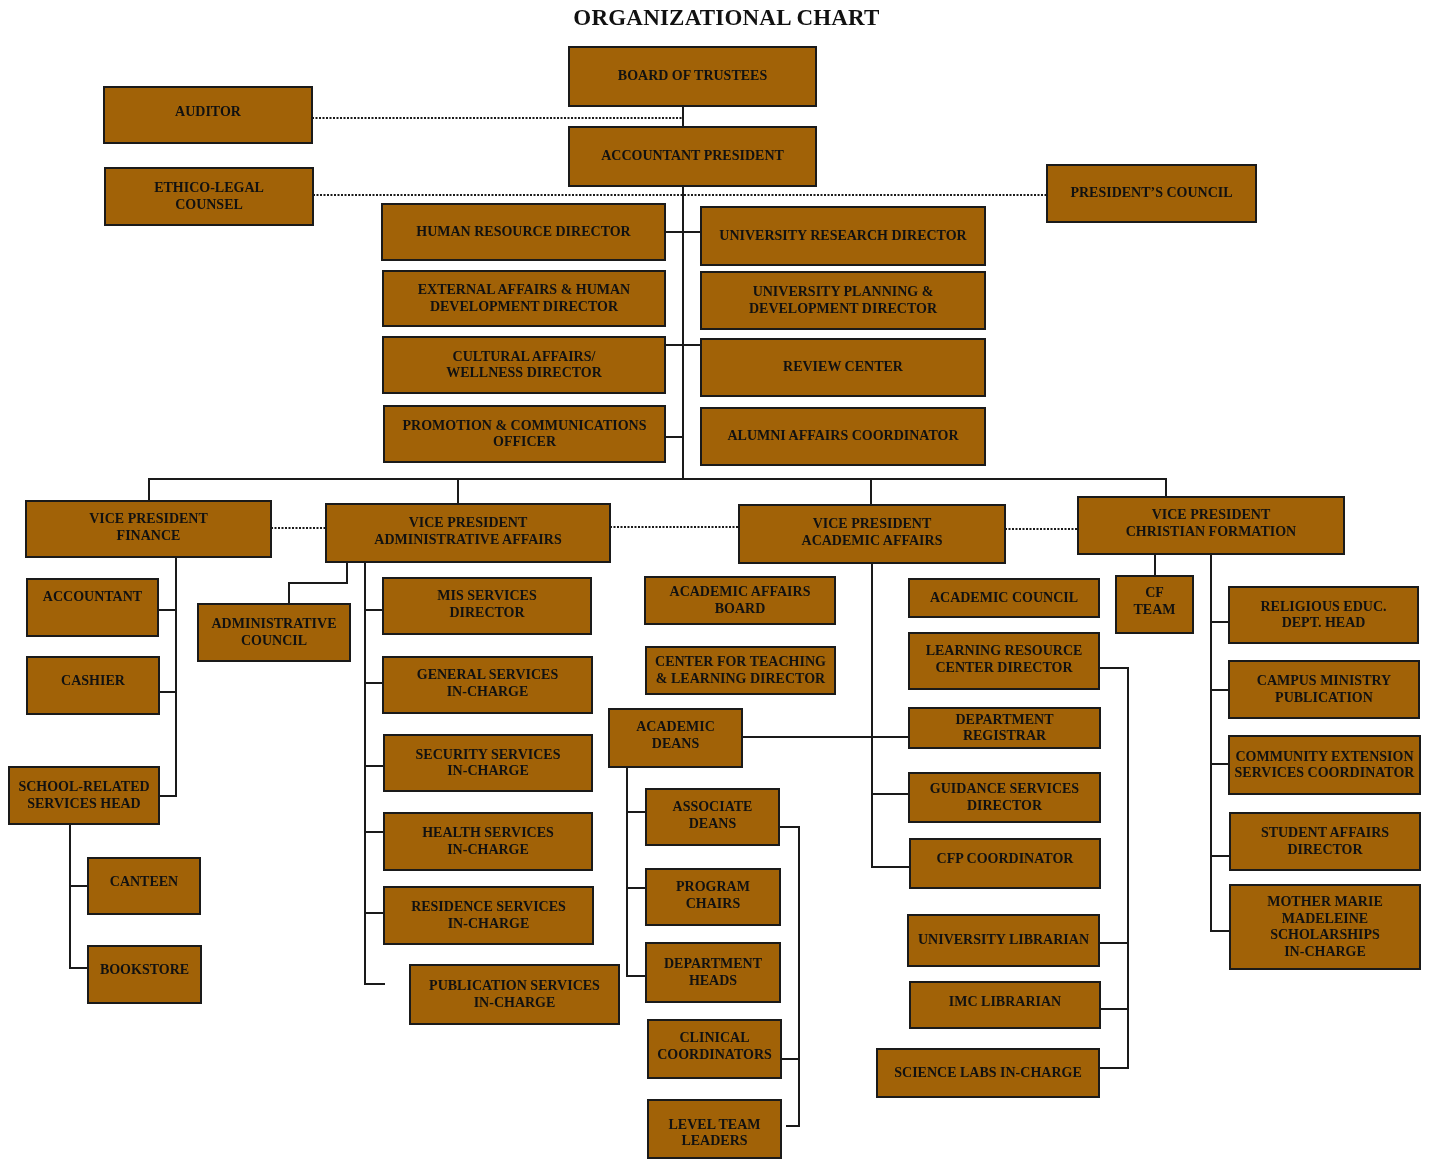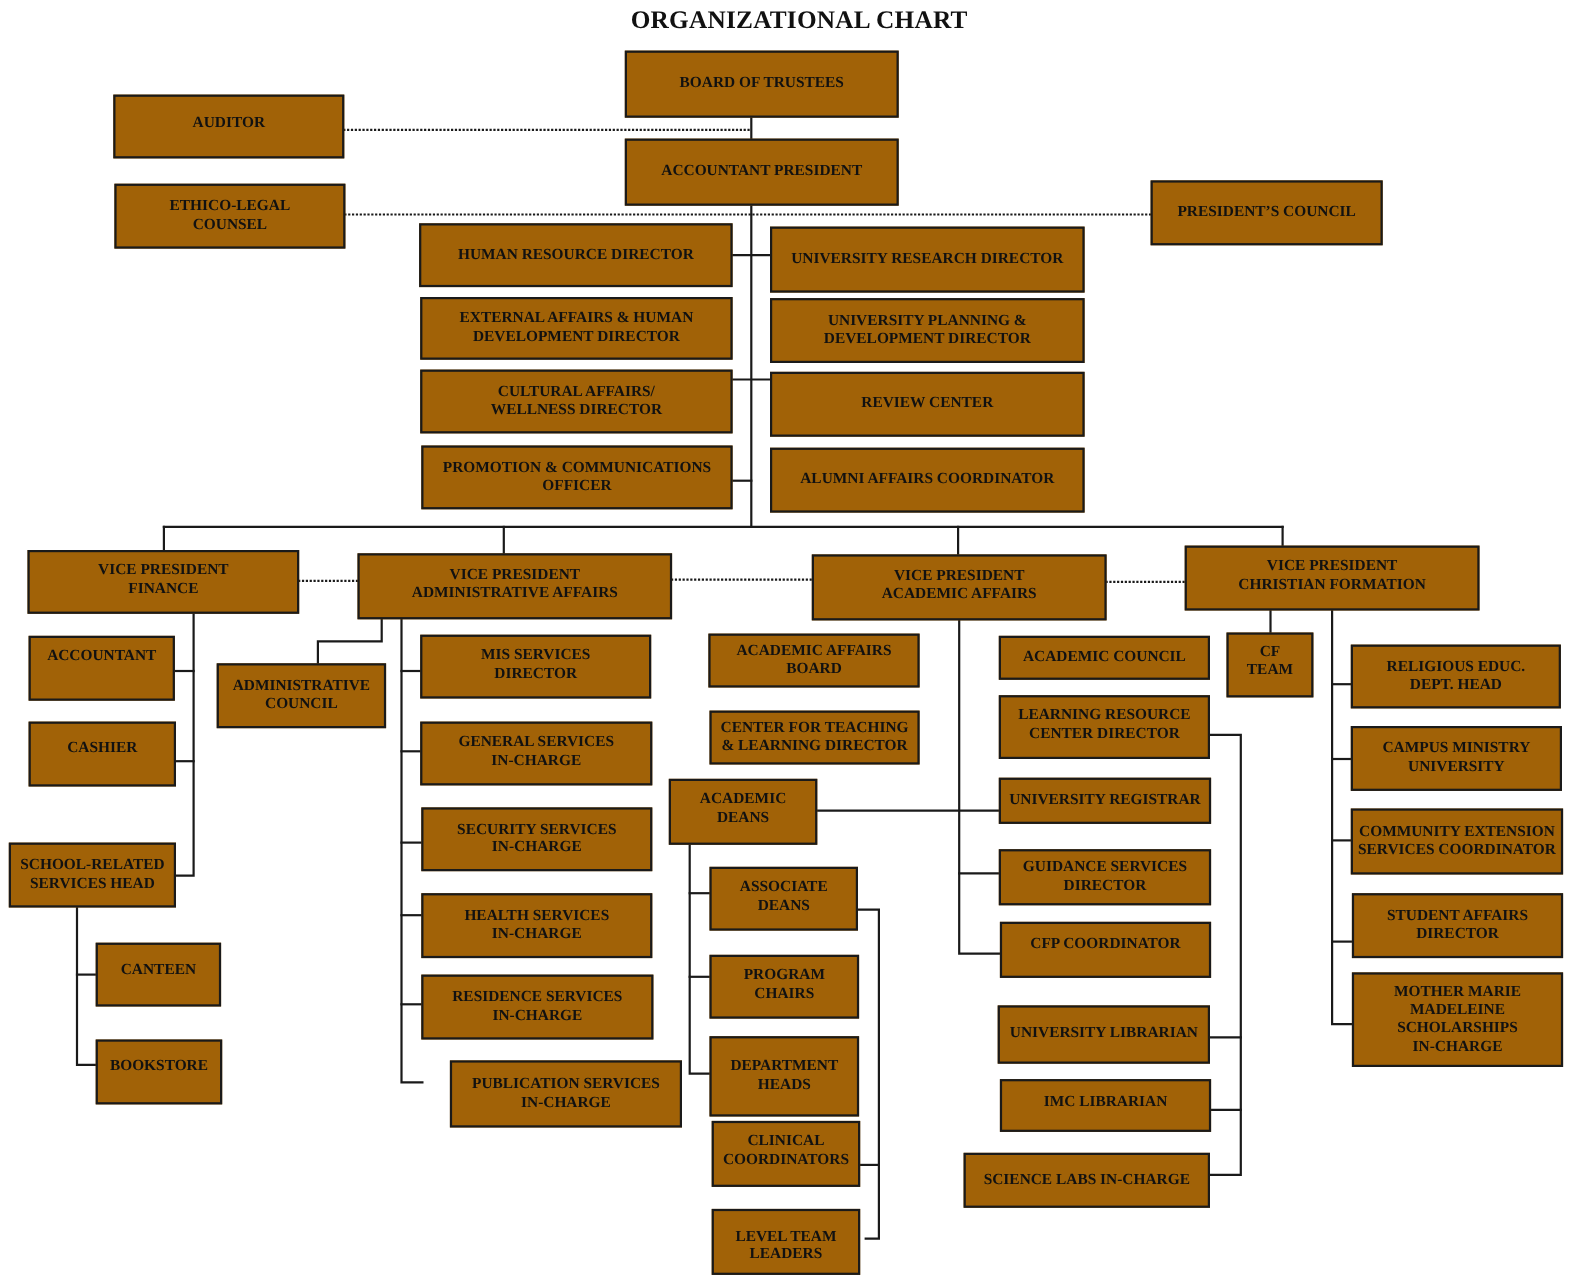--- a/index.html
+++ b/index.html
@@ -131,44 +131,44 @@
 <div class="box" style="left:644px;top:576px;width:192px;height:49px;">ACADEMIC AFFAIRS
 BOARD</div>
 <div class="box" style="left:645px;top:646px;width:191px;height:49px;">CENTER FOR TEACHING
 &amp; LEARNING DIRECTOR</div>
 <div class="box top" style="left:608px;top:708px;width:135px;height:60px;padding-top:9px;">ACADEMIC
 DEANS</div>
 <div class="box top" style="left:645px;top:788px;width:135px;height:58px;padding-top:9px;">ASSOCIATE
 DEANS</div>
 <div class="box top" style="left:645px;top:868px;width:136px;height:58px;padding-top:9px;">PROGRAM
 CHAIRS</div>
-<div class="box" style="left:645px;top:942px;width:136px;height:73px;">DEPARTMENT
+<div class="box" style="left:645px;top:942px;width:136px;height:61px;">DEPARTMENT
 HEADS</div>
 <div class="box top" style="left:647px;top:1019px;width:135px;height:60px;padding-top:9px;">CLINICAL
 COORDINATORS</div>
 <div class="box" style="left:647px;top:1099px;width:135px;height:60px;padding-top:8px;">LEVEL TEAM
 LEADERS</div>
 
 <div class="box" style="left:908px;top:578px;width:192px;height:40px;">ACADEMIC COUNCIL</div>
 <div class="box top" style="left:908px;top:632px;width:192px;height:58px;padding-top:9px;">LEARNING RESOURCE
 CENTER DIRECTOR</div>
-<div class="box" style="left:908px;top:707px;width:193px;height:42px;">UNIVERSITY REGISTRAR</div>
+<div class="box" style="left:908px;top:707px;width:193px;height:42px;">DEPARTMENT REGISTRAR</div>
 <div class="box" style="left:908px;top:772px;width:193px;height:51px;">GUIDANCE SERVICES
 DIRECTOR</div>
 <div class="box top" style="left:909px;top:838px;width:192px;height:51px;padding-top:11px;">CFP COORDINATOR</div>
 <div class="box" style="left:907px;top:914px;width:193px;height:53px;">UNIVERSITY LIBRARIAN</div>
 <div class="box" style="left:909px;top:981px;width:192px;height:48px;padding-bottom:6px;">IMC LIBRARIAN</div>
 <div class="box" style="left:876px;top:1048px;width:224px;height:50px;">SCIENCE LABS IN-CHARGE</div>
 
 <div class="box" style="left:1115px;top:575px;width:79px;height:59px;padding-bottom:6px;">CF
 TEAM</div>
 <div class="box" style="left:1228px;top:586px;width:191px;height:58px;">RELIGIOUS EDUC.
 DEPT. HEAD</div>
 <div class="box" style="left:1228px;top:660px;width:192px;height:59px;">CAMPUS MINISTRY
-UNIVERSITY</div>
+PUBLICATION</div>
 <div class="box" style="left:1228px;top:735px;width:193px;height:60px;">COMMUNITY EXTENSION
 SERVICES COORDINATOR</div>
 <div class="box" style="left:1229px;top:812px;width:192px;height:59px;">STUDENT AFFAIRS
 DIRECTOR</div>
 <div class="box" style="left:1229px;top:884px;width:192px;height:86px;">MOTHER MARIE
 MADELEINE
 SCHOLARSHIPS
 IN-CHARGE</div>
 
 </body></html>

